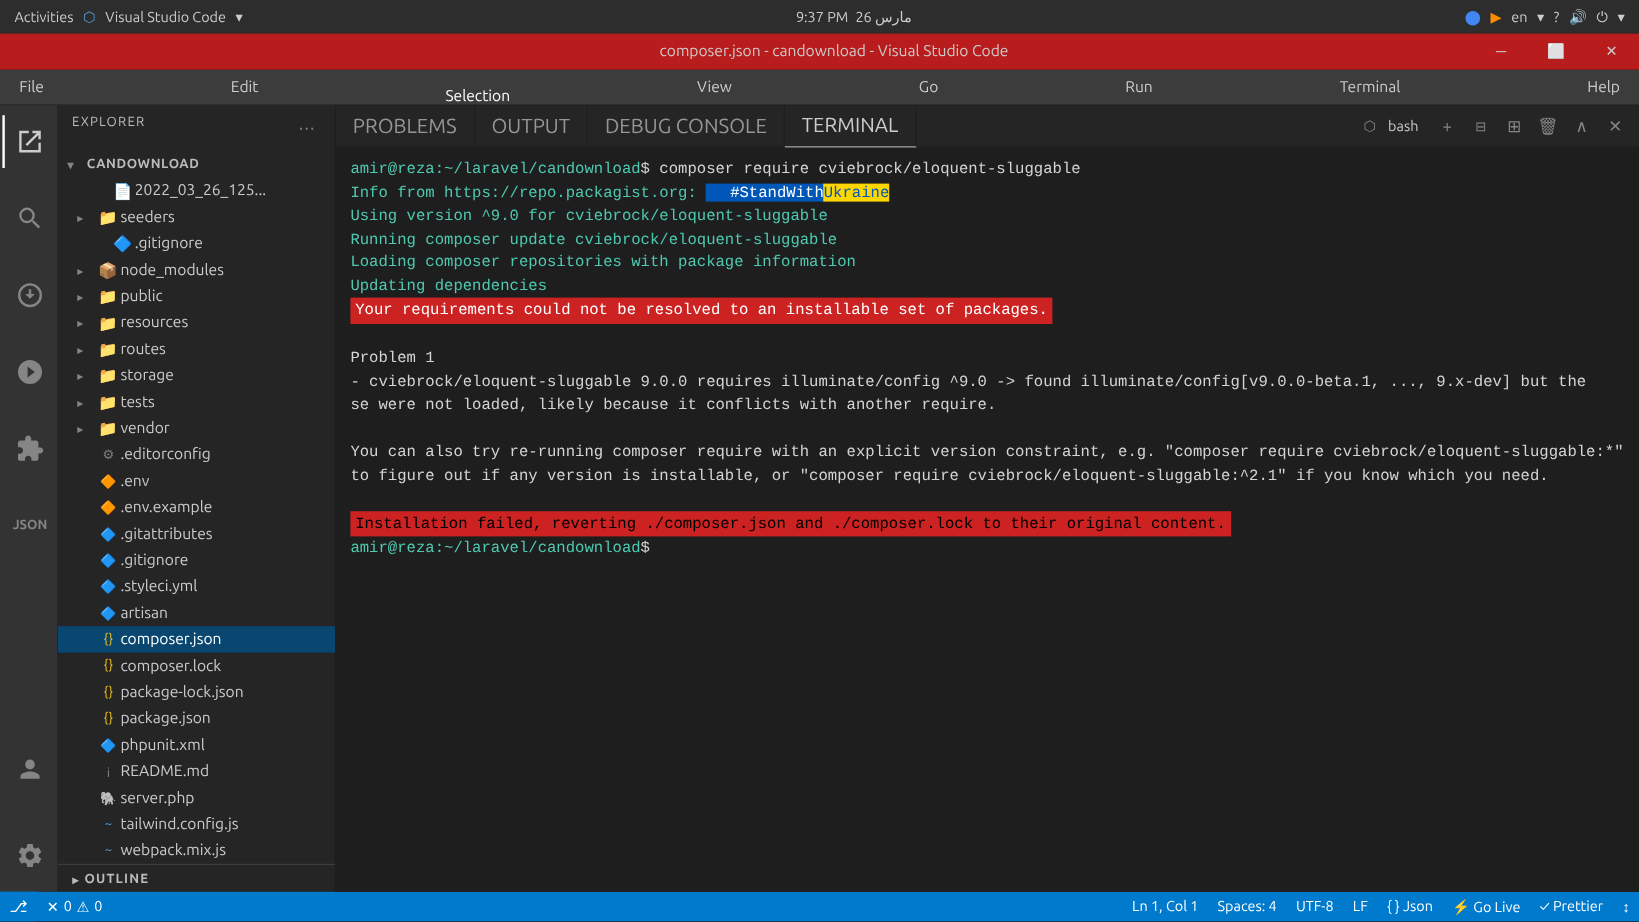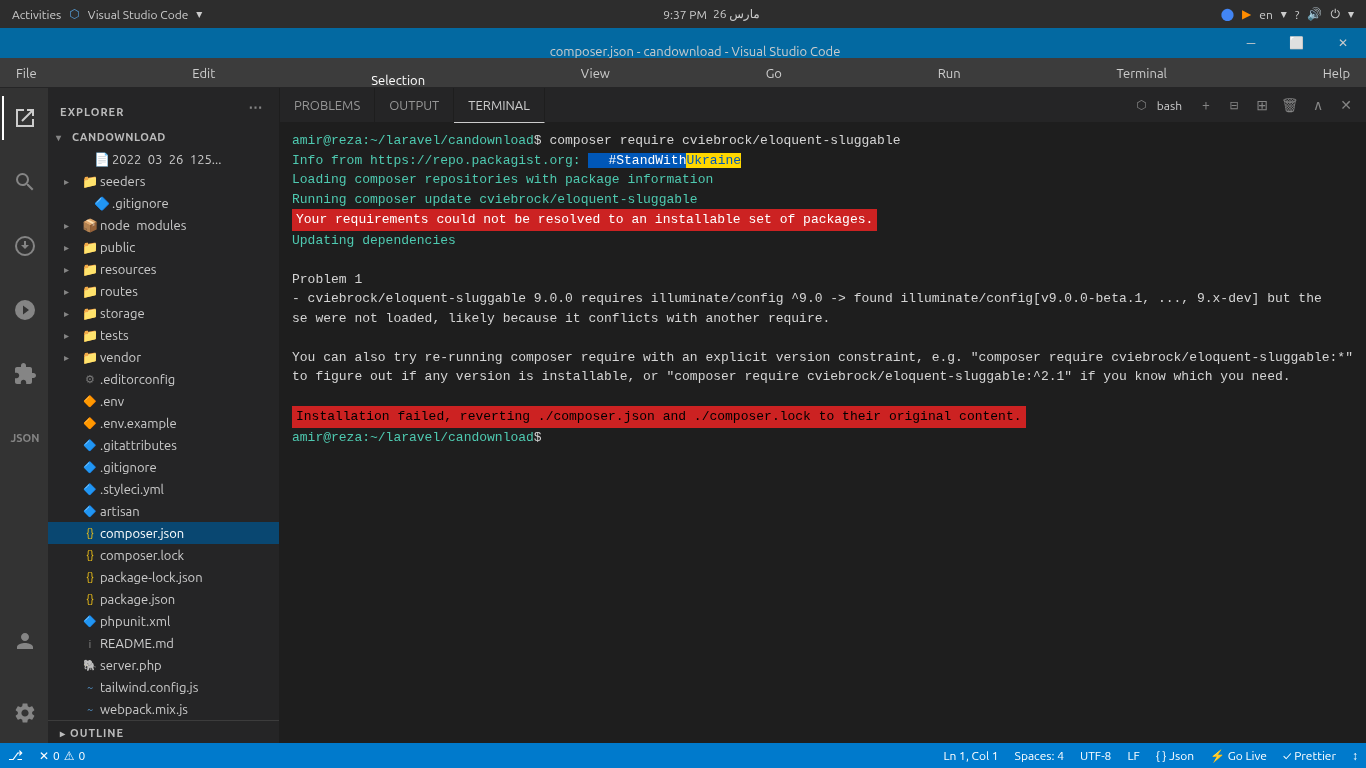--- a/index.html
+++ b/index.html
@@ -16,23 +16,23 @@
       font-size: 12px;
       color: #cccccc;
     }
     .system-bar-left { display: flex; align-items: center; gap: 8px; }
     .system-bar-center { display: flex; align-items: center; gap: 6px; }
     .system-bar-right { display: flex; align-items: center; gap: 8px; }
 
     
     .title-bar {
       height: 30px;
-      background: #0369a1;
-      display: flex;
-      align-items: flex-end;
+      background: #b91c1c;
+      display: flex;
+      align-items: center;
       justify-content: center;
       font-size: 13px;
       color: #cccccc;
       position: relative;
       padding-left: 24px;
     }
     .title-bar-controls {
       position: absolute;
       right: 0;
       display: flex;
@@ -107,25 +107,25 @@
     .sidebar {
       width: 232px;
       background: #252526;
       display: flex;
       flex-direction: column;
       border-right: 1px solid #1e1e1e;
       overflow: hidden;
     }
     .sidebar-header {
       display: flex;
-      align-items: flex-end;
+      align-items: flex-start;
       justify-content: space-between;
       padding: 8px 12px;
       font-size: 11px;
-      font-weight: 700;
+      font-weight: 400;
       letter-spacing: 1px;
       color: #bbbbbb;
       text-transform: uppercase;
     }
     .sidebar-icons { display: flex; gap: 4px; }
     .sidebar-icon-btn {
       width: 22px;
       height: 22px;
       display: flex;
       align-items: center;
@@ -176,21 +176,21 @@
       align-items: center;
       background: #252526;
       height: 35px;
       border-bottom: 1px solid #1e1e1e;
     }
     .panel-tab {
       padding: 0 14px;
       height: 35px;
       display: flex;
       align-items: center;
-      font-size: 13px;
+      font-size: 17px;
       color: #969696;
       cursor: pointer;
       border-right: 1px solid #1e1e1e;
     }
     .panel-tab.active {
       color: #cccccc;
       border-bottom: 1px solid #cccccc;
     }
     .panel-tabs-right {
       margin-left: auto;
@@ -529,20 +529,21 @@
         <span>OUTLINE</span>
       </div>
     </div>
   </div>
 
   <div class="editor-area">
 
     <div class="panel-tabs">
       <div class="panel-tab">PROBLEMS</div>
       <div class="panel-tab">OUTPUT</div>
+      <div class="panel-tab">DEBUG CONSOLE</div>
       <div class="panel-tab active">TERMINAL</div>
 
       <div class="panel-tabs-right">
         <span style="font-size:12px; color:#858585; margin-right:6px;">⬡</span>
         <span style="font-size:12px; color:#cccccc; margin-right:8px;">bash</span>
         <div class="panel-btn">+</div>
         <div class="panel-btn" style="font-size:11px;">⊟</div>
         <div class="panel-btn">⊞</div>
         <div class="panel-btn">🗑</div>
         <div class="panel-btn">∧</div>
@@ -557,41 +558,44 @@
         <div>
           <span class="term-prompt">amir@reza:~/laravel/candownload</span><span class="term-cmd">$ composer require cviebrock/eloquent-sluggable</span>
         </div>
 
         
         <div>
           <span class="term-green">Info from https://repo.packagist.org: </span><span class="term-standwith">#StandWith</span><span class="term-ukraine">Ukraine</span>
         </div>
 
         
-
-        
+        <div>
+          <span class="term-green">Using version ^9.0 for cviebrock/eloquent-sluggable</span>
+        </div>
+
+        
+
+        
+        <div>
+          <span class="term-green">Running composer update cviebrock/eloquent-sluggable</span>
+        </div>
 
         
         <div>
           <span class="term-green">Loading composer repositories with package information</span>
         </div>
 
         
         <div>
-          <span class="term-green">Running composer update cviebrock/eloquent-sluggable</span>
+          <span class="term-green">Updating dependencies</span>
         </div>
 
         
         <div>
           <span style="background:#cc2222; color:#ffffff; display:inline-block; padding:1px 4px;">Your requirements could not be resolved to an installable set of packages.</span>
-        </div>
-
-        
-        <div>
-          <span class="term-green">Updating dependencies</span>
         </div>
 
         <br>
 
         
         <div>
           <span class="term-white">    Problem 1</span>
         </div>
         <div>
           <span class="term-white">        - cviebrock/eloquent-sluggable 9.0.0 requires illuminate/config ^9.0 -&gt; found illuminate/config[v9.0.0-beta.1, ..., 9.x-dev] but the</span>

